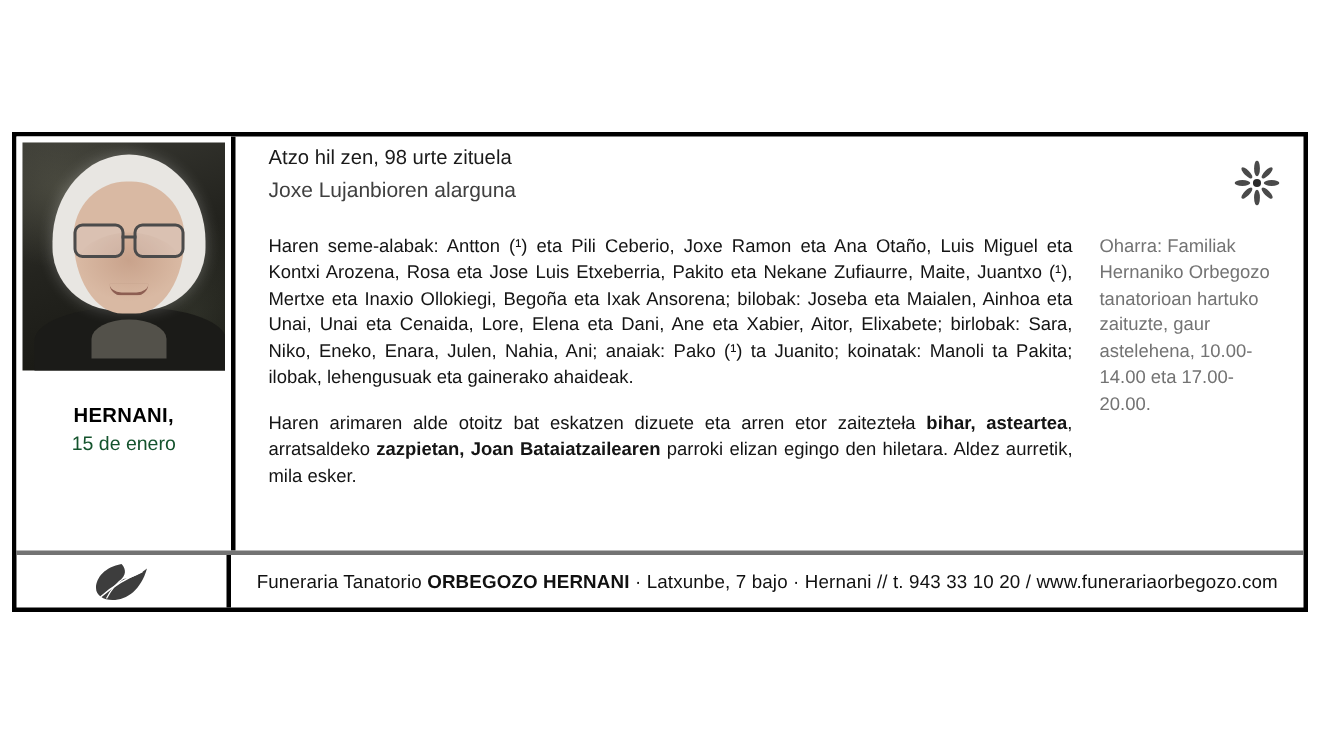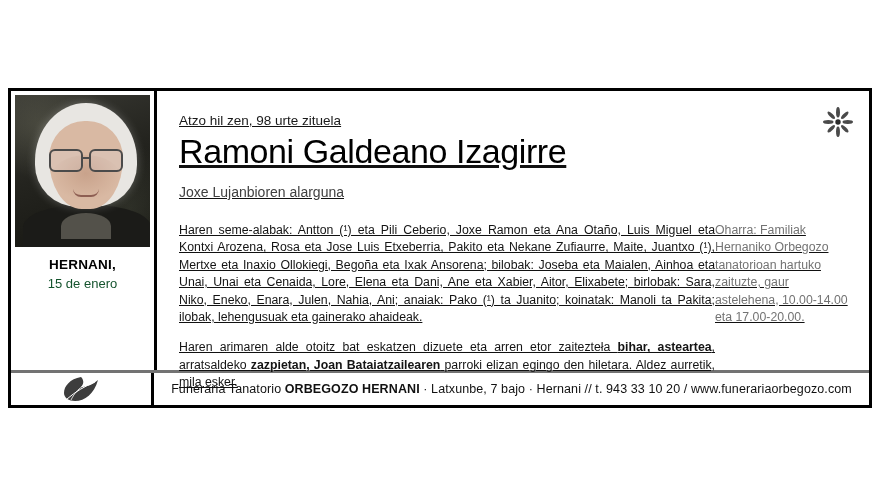--- a/index.html
+++ b/index.html
@@ -136,42 +136,41 @@
   }
   .portrait .collar {
     position: absolute;
     left: 46px; bottom: 8px;
     width: 50px; height: 26px;
     background: #53514a;
     border-radius: 50% 50% 0 0;
   }
 
   .left-meta {
-    padding: 8px 6px 0 6px;
+    padding: 20px 6px 0 6px;
     text-align: center;
     line-height: 1.45;
   }
   .left-meta .town {
     font-weight: bold;
     font-size: 13.5px;
     letter-spacing: .2px;
     color: #000;
   }
   .left-meta .date-line {
     font-size: 13px;
     color: #14532d;
   }
 
   
   .right-col {
     flex: 1;
     position: relative;
     box-sizing: border-box;
-    padding: 22px 18px 6px 22px;
-    text-decoration: underline;
+    padding: 6px 18px 6px 22px;
   }
 
   .kicker {
     font-size: 13.5px;
     color: #1a1a1a;
     margin: 0 0 6px 0;
   }
 
   .deceased-name {
     font-size: 34px;
@@ -184,20 +183,21 @@
 
   .relation {
     font-size: 14px;
     color: #404040;
     margin: 0 0 22px 0;
   }
 
   .body-cols {
     display: flex;
     flex-direction: row;
+    gap: 18px;
     justify-content: center;
   }
 
   .body-main {
     width: 536px;
     font-size: 12.3px;
     line-height: 1.42;
     color: #141414;
     text-align: justify;
   }
@@ -289,21 +289,20 @@
               <ellipse cx="33" cy="20" rx="7" ry="2.6"></ellipse>
               <ellipse cx="11" cy="11" rx="6.5" ry="2.4" transform="rotate(45 11 11)"></ellipse>
               <ellipse cx="29" cy="29" rx="6.5" ry="2.4" transform="rotate(45 29 29)"></ellipse>
               <ellipse cx="29" cy="11" rx="6.5" ry="2.4" transform="rotate(-45 29 11)"></ellipse>
               <ellipse cx="11" cy="29" rx="6.5" ry="2.4" transform="rotate(-45 11 29)"></ellipse>
               <circle cx="20" cy="20" r="3.6" fill="#2b2b2b"></circle>
             </g>
           </svg>
 
           <p class="kicker">Atzo hil zen, 98 urte zituela</p>
-          <h1 class="deceased-name">Ramoni Galdeano Izagirre</h1>
           <p class="relation">Joxe Lujanbioren alarguna</p>
 
           <div class="body-cols">
             <div class="body-main">
               <p>Haren seme-alabak: Antton (¹) eta Pili Ceberio, Joxe Ramon eta Ana Otaño, Luis Miguel eta Kontxi Arozena, Rosa eta Jose Luis Etxeberria, Pakito eta Nekane Zufiaurre, Maite, Juantxo (¹), Mertxe eta Inaxio Ollokiegi, Begoña eta Ixak Ansorena; bilobak: Joseba eta Maialen, Ainhoa eta Unai, Unai eta Cenaida, Lore, Elena eta Dani, Ane eta Xabier, Aitor, Elixabete; birlobak: Sara, Niko, Eneko, Enara, Julen, Nahia, Ani; anaiak: Pako (¹) ta Juanito; koinatak: Manoli ta Pakita; ilobak, lehengusuak eta gainerako ahaideak.</p>
               <p><span>Haren arimaren alde otoitz bat eskatzen dizuete eta arren etor zaitezteła </span><b>bihar, asteartea</b><span>, arratsaldeko </span><b>zazpietan, Joan Bataiatzailearen</b><span> parroki elizan egingo den hiletara. Aldez aurretik, mila esker.</span></p>
             </div>
             <div class="body-side">
               <p>Oharra: Familiak Hernaniko Orbegozo tanatorioan hartuko zaituzte, gaur astelehena, 10.00-14.00 eta 17.00-20.00.</p>
             </div>

